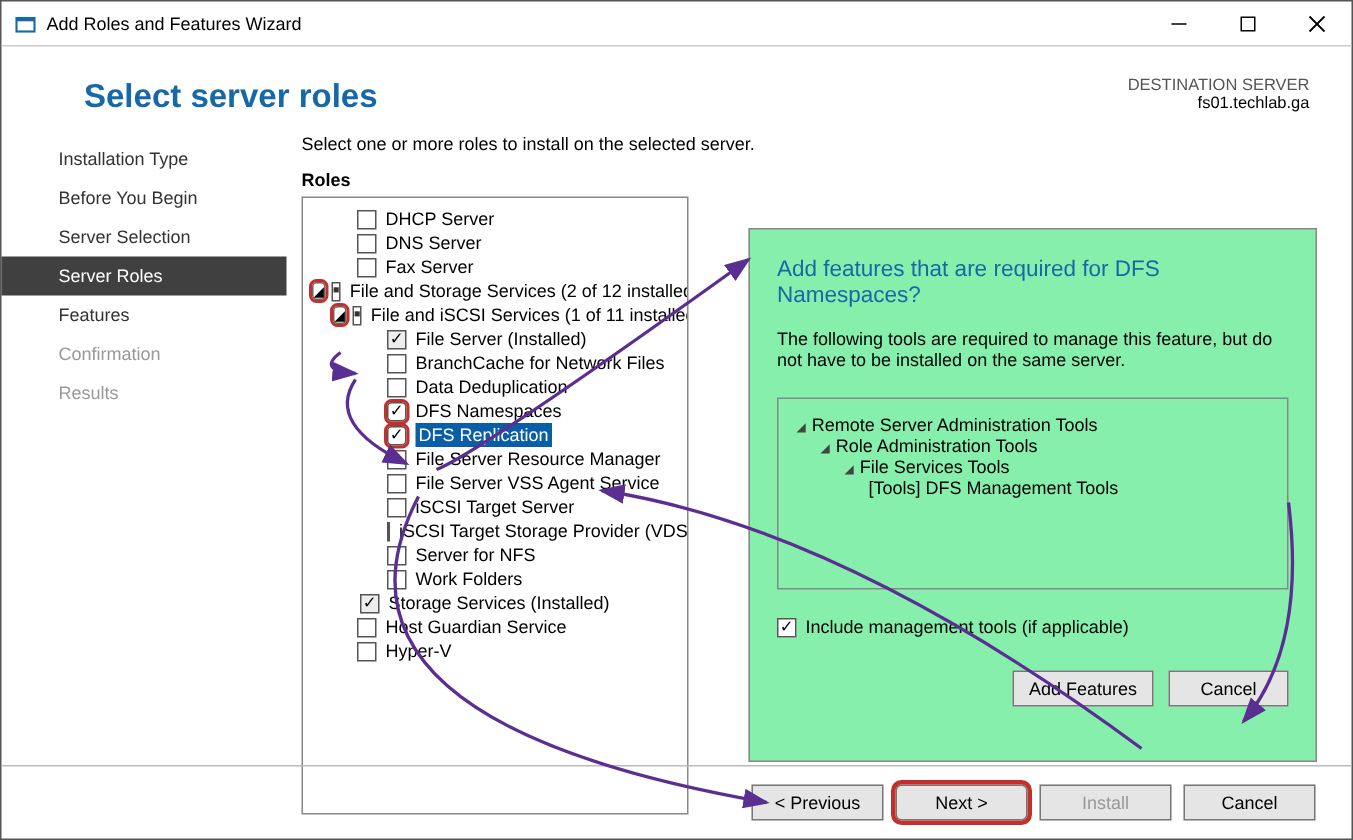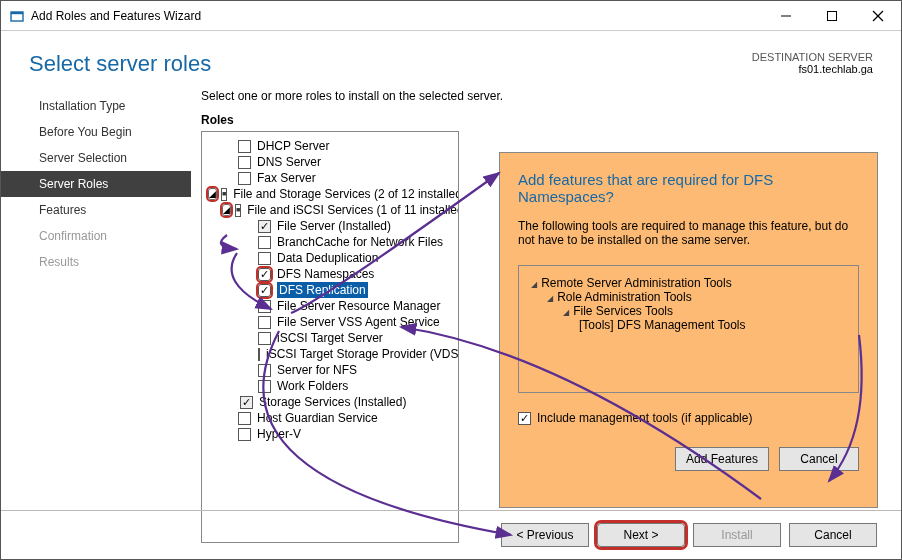--- a/index.html
+++ b/index.html
@@ -17,21 +17,21 @@
   .window { border: 1px solid #555; width: 902px; height: 560px; position: relative; }
   .titlebar {
     height: 30px; display: flex; align-items: center;
     padding-left: 8px; border-bottom: 1px solid #ccc;
   }
   .titlebar .appicon { width: 16px; height: 16px; margin-right: 6px; display:flex;align-items:center;justify-content:center;}
   .titlebar .title { flex: 1; font-size: 12px; }
   .winbtns { display: flex; height: 100%; }
   .winbtn { width: 46px; display:flex; align-items:center; justify-content:center; }
   .heading-row { display:flex; align-items:flex-start; padding: 20px 28px 10px 28px;}
-  .heading { font-size: 22px; font-weight: 400; color: #1768a6; }
+  .heading { font-size: 22px; font-weight: 700; color: #1768a6; margin-left: 27px; }
   .dest { text-align: right; font-size: 11px; margin-left:auto;}
   .dest .lbl { color:#555;}
   .content { display:flex; height: 440px; }
   .sidebar { width: 190px; padding-top: 6px;}
   .sidebar .step { padding: 6px 18px 6px 38px; font-size:12px; color:#333; cursor:pointer;}
   .sidebar .step.disabled { color:#999;}
   .sidebar .step.active { background:#404040; color:#fff;}
   .main { flex:1; position: relative; padding-left: 10px;}
   .instr { font-size:12px; padding: 2px 0 10px 0;}
   .roles-label { font-weight: bold; padding-bottom: 4px;}
@@ -48,21 +48,21 @@
   .ind0 { padding-left: 4px;}
   .ind1 { padding-left: 18px;}
   .ind2 { padding-left: 36px;}
   .ind3 { padding-left: 54px;}
   .red { outline: 2px solid #c3302b; border-radius:3px;}
   .red-cb { outline: 2px solid #c3302b; border-radius:3px; }
 
   .popup {
     position:absolute; left: 498px; top: 151px;
     width: 379px; height: 356px;
-    border:1px solid #888; background:#fdba74;
+    border:1px solid #888; background:#86efac;
     z-index: 10;
   }
   .popup .inner { padding: 18px 18px 12px 18px;}
   .popup .ptitle { color:#1768a6; font-size:15px; margin-bottom:14px;}
   .popup .ptext { font-size:12px; margin-bottom:18px;}
   .treebox { border:1px solid #888; height:128px; padding:10px 12px; font-size:12px;}
   .treebox .t1 { }
   .treebox .t2 { padding-left:16px;}
   .treebox .t3 { padding-left:32px;}
   .treebox .t4 { padding-left:48px;}

